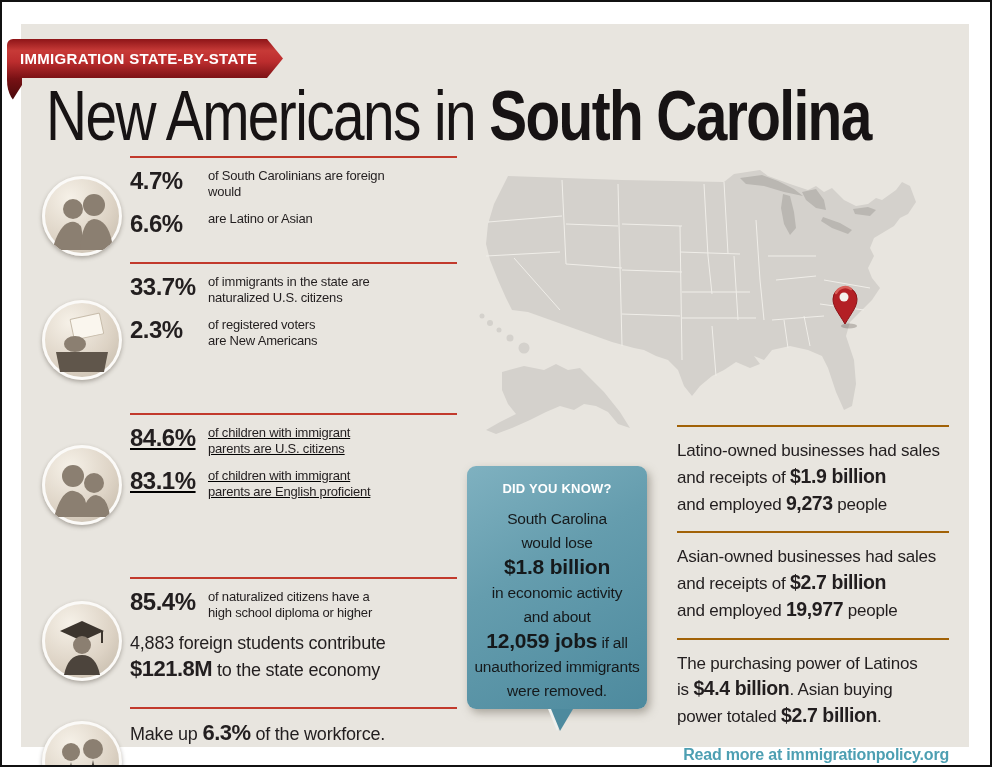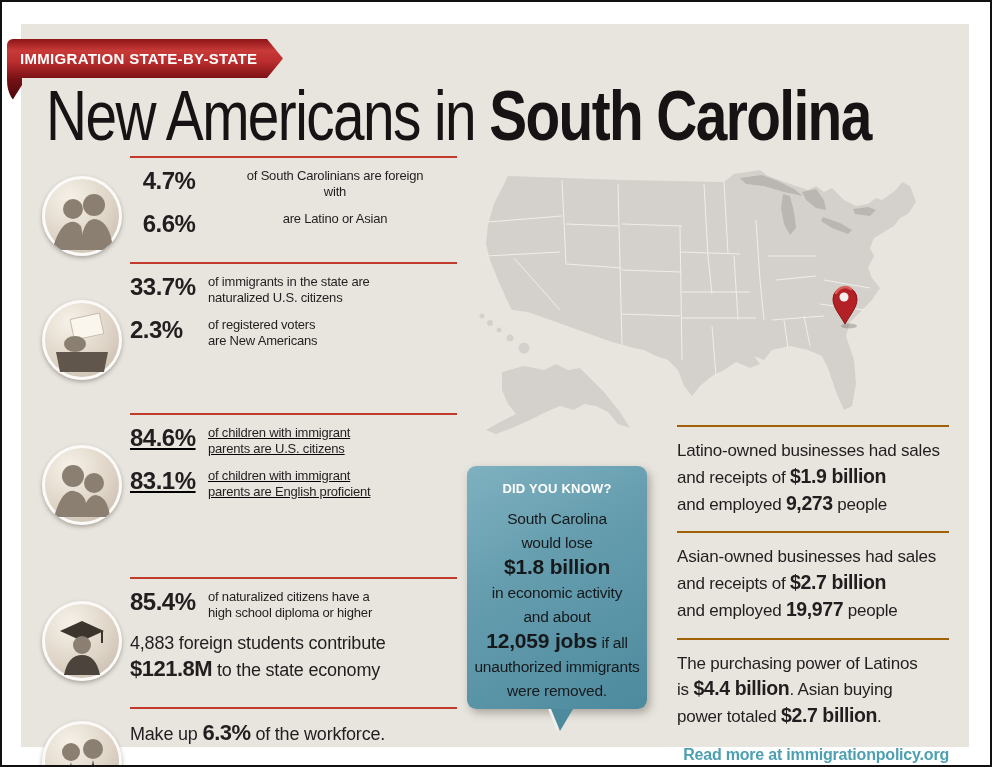--- a/index.html
+++ b/index.html
@@ -30,21 +30,21 @@
   .stat-photo{flex:none;width:80px;height:80px;margin-right:8px;border-radius:50%;
     background:radial-gradient(circle at 35% 28%,#f6f1e8 0%,#ddd3c5 55%,#bdb2a2 100%);
     box-shadow:inset 0 0 0 3px #fbfaf8,0 2px 4px rgba(90,85,75,.45);align-self:flex-start;overflow:hidden;}
   .stat-photo svg{display:block;width:80px;height:80px;}
   .stat-rows{flex:1;display:flex;flex-direction:column;gap:11px;padding-top:2px;}
   .stat-row{display:flex;align-items:flex-start;color:#221e1f;}
   .stat-value{flex:none;width:78px;font-weight:bold;font-size:24px;line-height:1.05;letter-spacing:-.5px;}
   .stat-text{flex:1;font-size:13px;line-height:1.22;letter-spacing:-.2px;}
   .stat-row.full{display:block;font-size:18px;line-height:1.3;letter-spacing:-.2px;}
   .stat-row.full .b{font-weight:bold;font-size:22px;letter-spacing:-.5px;}
-  .stat-block:nth-child(1){height:106px;text-align:center;}
+  .stat-block:nth-child(1){height:106px;}
   .stat-block:nth-child(2){height:151px;}
   .stat-block:nth-child(3){height:164px;text-decoration:underline;}
   .stat-block:nth-child(4){height:130px;}
   .stat-block:nth-child(1) .stat-photo{margin-top:10px;}
   .stat-block:nth-child(2) .stat-photo{margin-top:28px;}
   .stat-block:nth-child(3) .stat-photo{margin-top:22px;}
   .stat-block:nth-child(4) .stat-photo{margin-top:14px;}
   .stat-block:nth-child(5) .stat-photo{margin-top:4px;}
 
   
@@ -129,21 +129,21 @@
                 <circle cx="31" cy="33" r="10"></circle>
                 <circle cx="52" cy="29" r="11"></circle>
                 <path d="M12 68 Q20 44 33 46 Q40 48 40 56 L40 74 L12 74 Z"></path>
                 <path d="M38 74 Q40 44 52 43 Q66 44 70 66 L70 74 Z"></path>
               </g>
             </svg>
           </div>
           <div class="stat-rows">
             <div class="stat-row">
               <span class="stat-value">4.7%</span>
-              <span class="stat-text"><span>of South Carolinians are foreign</span><br><span>with</span></span>
+              <span class="stat-text"><span>of South Carolinians are foreign</span><br><span>would</span></span>
             </div>
             <div class="stat-row">
               <span class="stat-value">6.6%</span>
               <span class="stat-text"><span>are Latino or Asian</span></span>
             </div>
           </div>
         </div>
       </div>
       <div class="stat-block">
         <div class="stat-divider"></div>

